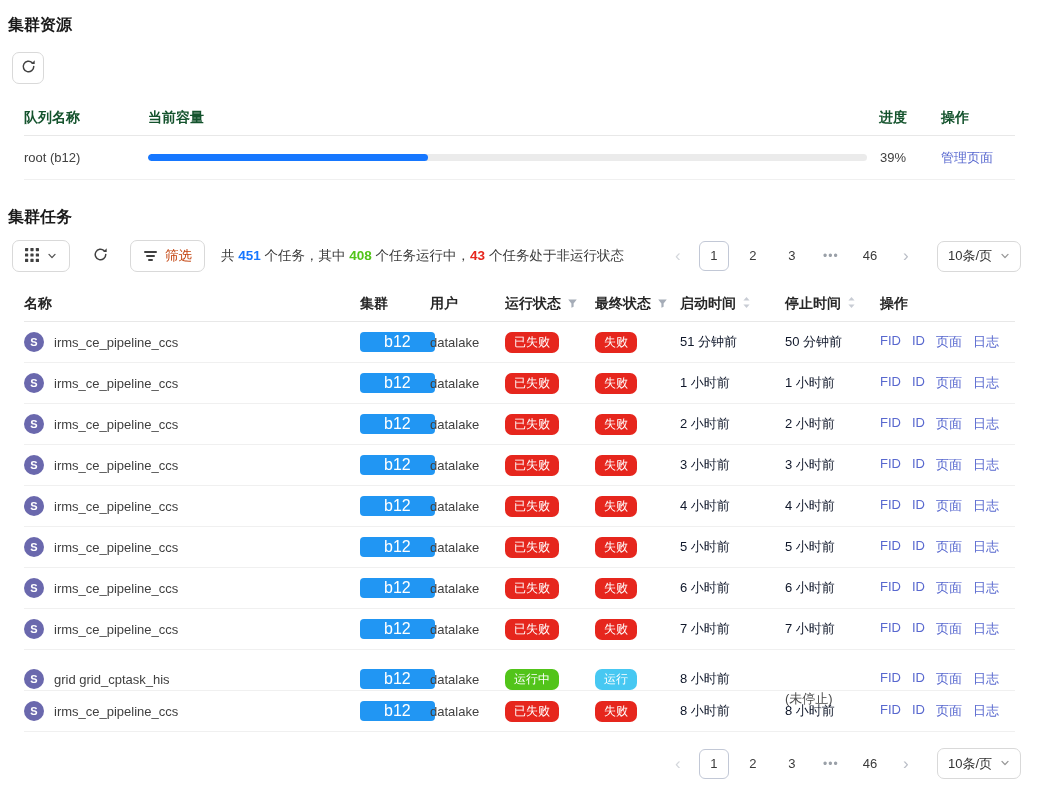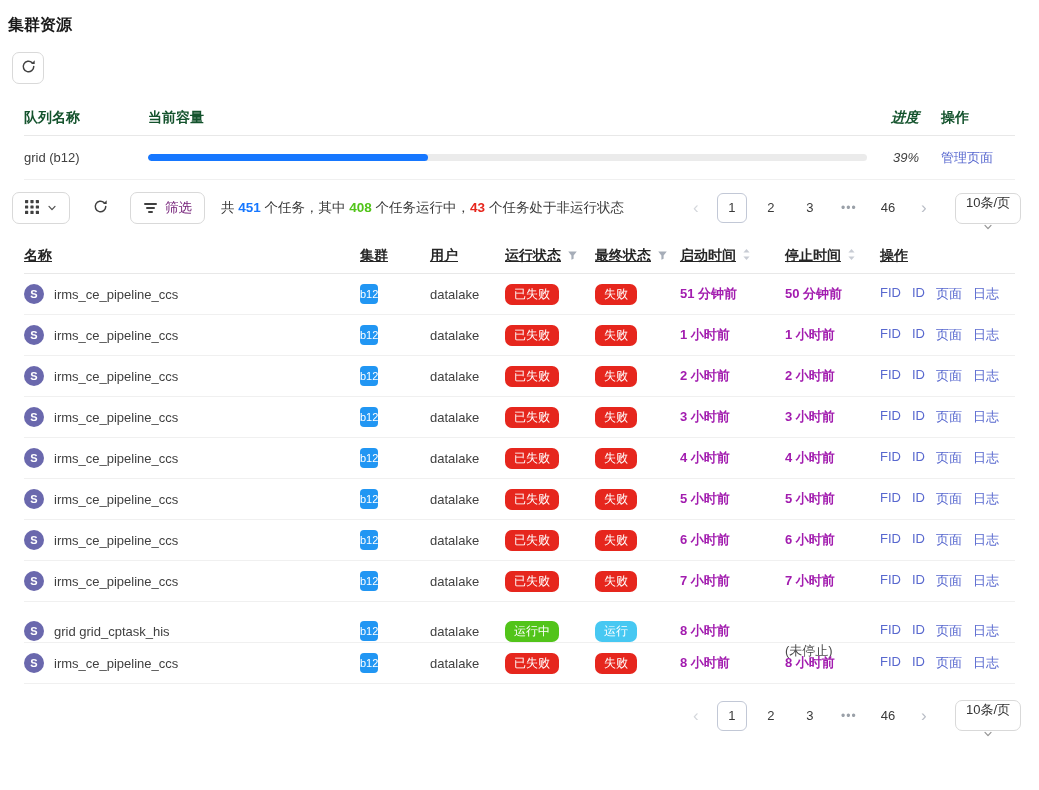--- a/index.html
+++ b/index.html
@@ -17,29 +17,29 @@
   .section-title{ font-size:16px; font-weight:700; color:#1a1a1a; margin:0; line-height:22px; }
   .mt2{ margin-top:26px; }
 
   
   .icon-btn{ background:#fff; border:1px solid var(--border); border-radius:7px;
     width:32px; height:32px; display:inline-flex; align-items:center; justify-content:center;
     cursor:pointer; padding:0; }
   .icon-btn.plain{ border:none; width:28px; }
   .btn{ background:#fff; border:1px solid var(--border); border-radius:7px; height:32px;
     display:inline-flex; align-items:center; gap:8px; padding:0 12px; cursor:pointer;
-    font-size:13.5px; color:#701a75; font-family:inherit; }
+    font-size:13.5px; color:#c2410c; font-family:inherit; }
   .refresh-wrap{ margin:16px 0 0 4px; }
 
   
   .queue-table{ margin-top:16px; padding:0 16px; }
   .q-grid{ display:grid; grid-template-columns:124px 1fr 64px 84px; align-items:center; }
   .q-head{ height:36px; border-bottom:1px solid var(--head-line); font-weight:600; font-size:14px; color:#14532d; }
   .q-row{ height:44px; border-bottom:1px solid var(--row-line); font-size:13px; color:#404040; }
-  .qc.prog{ text-align:right; padding-right:12px;font-style:italic; }
+  .qc.prog{ text-align:center; padding-right:12px; }
   .qc.act{ padding-left:10px; }
   .track{ height:7px; background:#ebebeb; border-radius:4px; overflow:hidden; }
   .fill{ height:100%; background:var(--blue); border-radius:4px; width:0; }
 
   a.link{ color:var(--link); text-decoration:none; font-size:13px; cursor:pointer; }
 
   
   .toolbar{ display:flex; align-items:center; gap:16px; margin-top:12px; padding:0 10px 0 4px; }
   .summary{ flex:1; white-space:pre; font-size:13.5px; color:#3a3a3a; }
   .summary b{ font-weight:700; }
@@ -50,37 +50,37 @@
 
   
   .pager{ display:flex; align-items:center; gap:9px; }
   .pg-arrow{ min-width:24px; text-align:center; font-size:17px; color:#b9bdc6; cursor:pointer; line-height:28px; }
   .pg-arrow.disabled{ color:#d4d7dc; cursor:default; }
   .pg-item{ min-width:30px; height:30px; line-height:28px; text-align:center; font-size:13px;
     color:#3a3a3a; border-radius:6px; cursor:pointer; border:1px solid transparent; }
   .pg-item.active{ border:1px solid #c2c8d6; background:#fff; }
   .pg-item.ellipsis{ color:#9aa0a8; letter-spacing:1px; font-size:12px; cursor:default; }
   .pg-select{ margin-left:10px; height:31px; border:1px solid var(--border); border-radius:7px;
-    display:inline-flex; align-items:center; gap:8px; padding:0 10px; font-size:13px; color:#333; cursor:pointer;flex-direction:column; }
+    display:inline-flex; align-items:center; gap:8px; padding:0 10px; font-size:13px; color:#333; cursor:pointer; }
 
   
   .task-table{ margin-top:14px; padding:0 16px; }
   .t-grid{ display:grid; grid-template-columns:336px 70px 75px 90px 85px 105px 95px 1fr; align-items:center; }
   .t-head{ height:36px; border-bottom:1px solid var(--head-line); font-weight:600; font-size:14px; color:#262626; }
-  .th{ display:flex; align-items:center; gap:6px;text-decoration:underline; }
+  .th{ display:flex; align-items:center; gap:6px; }
   .trow{ height:41px; border-bottom:1px solid var(--row-line); font-size:13px; color:#404040; }
   .name-cell{ display:flex; align-items:center; gap:10px; }
   .avatar{ width:20px; height:20px; border-radius:50%; background:var(--avatar); color:#fff;
     font-size:11px; font-weight:600; display:inline-flex; align-items:center; justify-content:center; flex:0 0 20px; }
-  .tag{ display:inline-block; background:var(--tag); color:#fff; font-size:11px; padding:2px 0; border-radius:4px; line-height:16px; }
+  .tag{ display:inline-block; background:var(--tag); color:#fff; font-size:16px; padding:2px 24px; border-radius:4px; line-height:16px; }
   .badge{ display:inline-block; color:#fff; font-size:12px; padding:3px 9px; border-radius:7px; line-height:15px; }
   .badge.error{ background:var(--red); }
   .badge.running{ background:var(--green); }
   .badge.processing{ background:var(--cyan); }
-  .time{ font-weight:700; color:#a21caf; }
+  .time{ font-weight:400; color:#0f172a; }
   .time.not-bold{ font-weight:400; color:#4a4a4a;margin-top:40px; }
   .actions-cell{ display:flex; gap:11px; }
 
   .bottom-bar{ display:flex; justify-content:flex-end; margin-top:16px; padding-right:10px; }
 </style>
 </head>
 <body>
 
 <div class="page">
 
@@ -98,31 +98,32 @@
   </div>
 
   <div class="queue-table">
     <div class="q-grid q-head">
       <div class="qc">队列名称</div>
       <div class="qc">当前容量</div>
       <div class="qc prog">进度</div>
       <div class="qc act">操作</div>
     </div>
     <div class="q-grid q-row">
-      <div class="qc">grid (b12)</div>
+      <div class="qc">root (b12)</div>
       <div class="qc">
         <div class="track">
           <div class="fill" id="queue-fill" style="width: 39%;"></div>
         </div>
       </div>
       <div class="qc prog">39%</div>
       <div class="qc act"><a class="link">管理页面</a></div>
     </div>
   </div>
 
+  <h2 class="section-title mt2">集群任务</h2>
 
   <div class="toolbar">
     <button class="btn">
       <span>
         <svg width="14" height="14" viewBox="0 0 14 14" fill="#404040">
             <rect x="0" y="0" width="3.2" height="3.2" rx="0.6"></rect>
             <rect x="5.4" y="0" width="3.2" height="3.2" rx="0.6"></rect>
             <rect x="10.8" y="0" width="3.2" height="3.2" rx="0.6"></rect>
             <rect x="0" y="5.4" width="3.2" height="3.2" rx="0.6"></rect>
             <rect x="5.4" y="5.4" width="3.2" height="3.2" rx="0.6"></rect>

